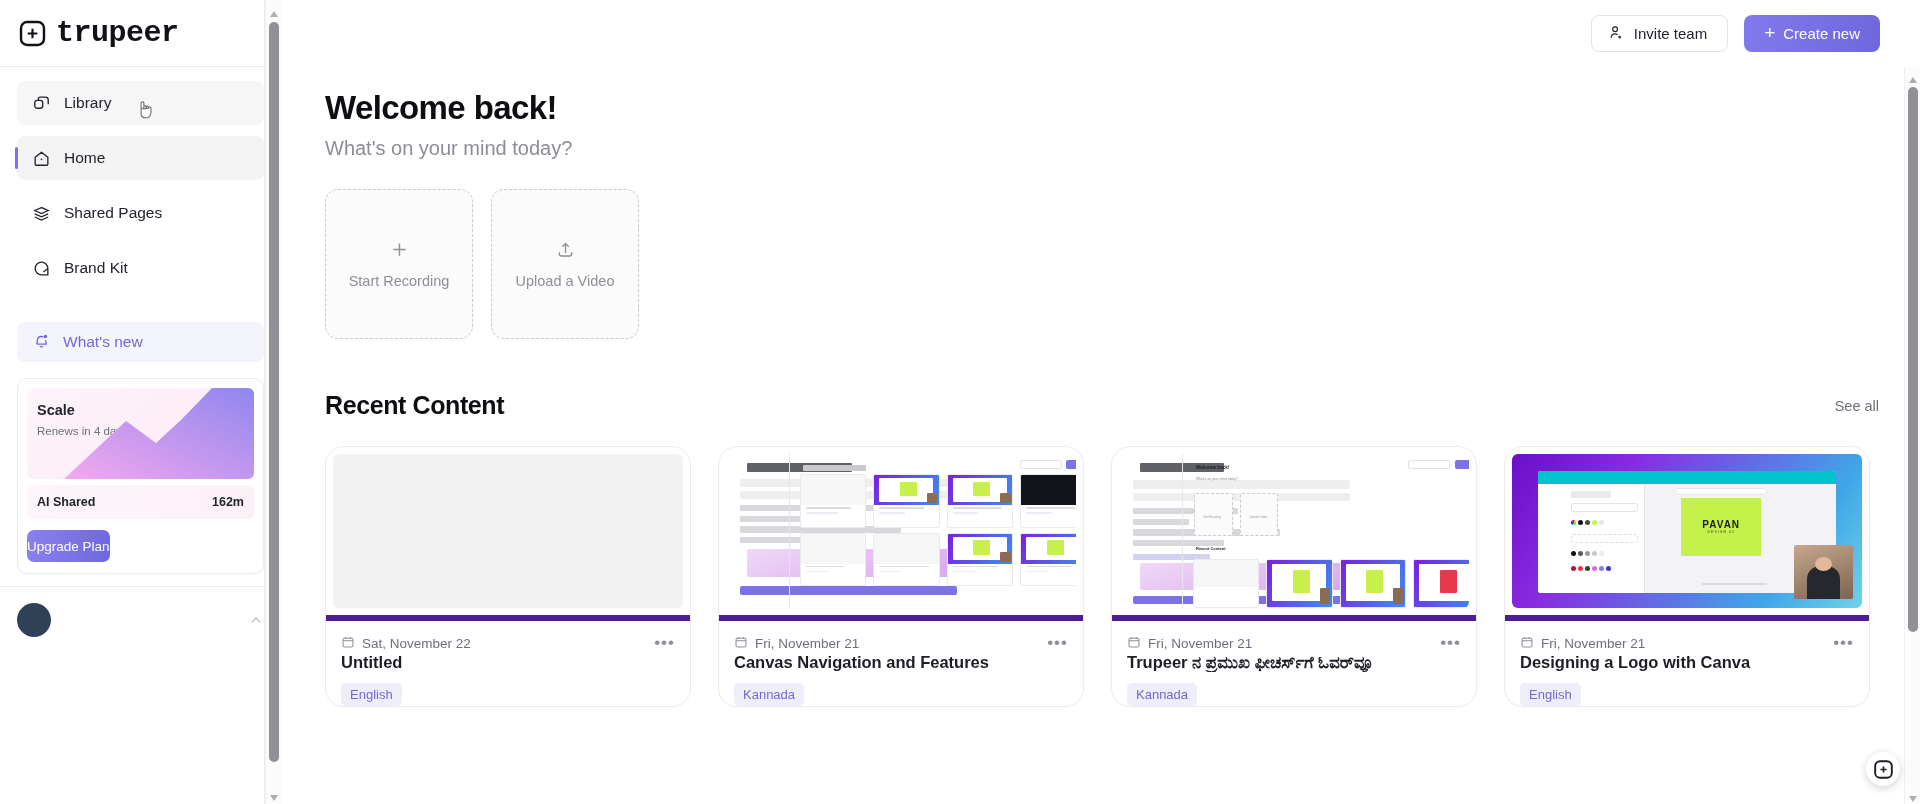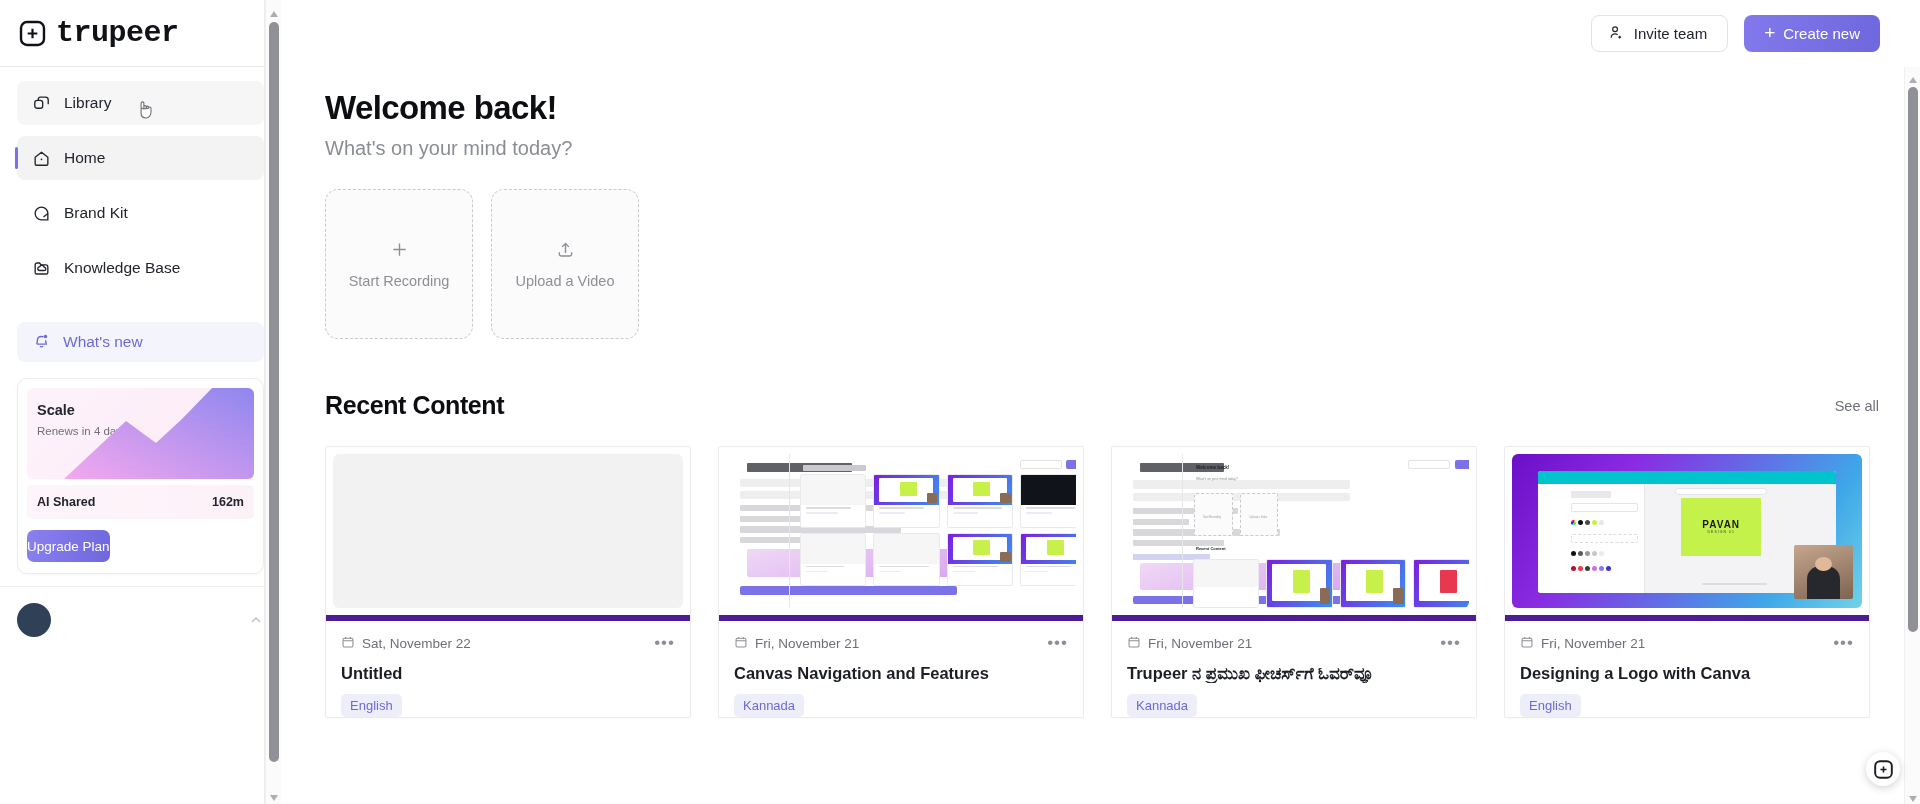--- a/index.html
+++ b/index.html
@@ -168,40 +168,40 @@
   .recent-head {
     margin-top: 52px; width: 1554px;
     display: flex; align-items: center; justify-content: space-between;
   }
   .recent-title { font-size: 25px; font-weight: bold; letter-spacing: -0.4px; color: #0d0e12; }
   .see-all { font-size: 14.5px; color: #6d7079; cursor: pointer; }
 
   .cards { display: flex; gap: 27px; margin-top: 26px; }
   .card {
     width: 366px; flex: 0 0 366px;
-    border: 1px solid #ececee; border-radius: 2px;
+    border: 1px solid #ececee; border-radius: 19px;
     background: #fff; overflow: hidden;
     box-shadow: 0 1px 2px rgba(0,0,0,0.02);
     cursor: pointer;
   }
   .thumb-wrap {
     height: 154px; margin: 7px 7px 0 7px;
     border-radius: 6px; overflow: hidden; background: #f2f2f3;
     position: relative;
   }
   .card-body { padding: 13px 15px 0 15px; border-top: 6px solid #4c1d95; margin-top: 7px; }
   .card-meta {
     display: flex; align-items: center; justify-content: space-between;
     height: 19px;
   }
   .card-date { display: flex; align-items: center; gap: 7px; font-size: 13.5px; color: #6d7079; }
   .dots { font-size: 17px; color: #8d8f97; letter-spacing: 1px; line-height: .6; cursor: pointer; }
   .card-title {
     font-size: 16.5px; font-weight: bold; color: #1c1e26;
-    margin-top: 11px; white-space: nowrap; overflow: hidden;
+    white-space: nowrap; overflow: hidden;
   }
   .lang-badge {
     display: inline-block; margin-top: 11px;
     padding: 4px 9px; border-radius: 5px;
     background: #eeeefb; color: #6f69d6; font-size: 13px;
   }
 
   
   .mn-scroll {
     position: absolute; right: 0; top: 67px; width: 16px; height: 737px;
@@ -301,40 +301,41 @@
       <div class="nav-item active">
         <span class="ico">
           <svg viewBox="0 0 24 24" width="19" height="19" fill="none" stroke="#23252e" stroke-width="1.7" stroke-linejoin="round">
             <path d="M4 10.5 12 4l8 6.5V19a1.5 1.5 0 0 1-1.5 1.5h-13A1.5 1.5 0 0 1 4 19z"></path>
             <circle cx="12" cy="13" r="1.1" fill="#23252e" stroke="none"></circle>
           </svg>
         </span>
         <span class="lbl">Home</span>
       </div>
 
+      <div class="nav-item">
+        <span class="ico">
+          <svg viewBox="0 0 24 24" width="19" height="19" fill="none" stroke="#23252e" stroke-width="1.6">
+            <path d="M12 4.5 3.5 8.2 12 12l8.5-3.8z"></path>
+            <path d="M3.5 12.4 12 16.2l8.5-3.8"></path>
+            <path d="M3.5 16.4 12 20.2l8.5-3.8"></path>
+          </svg>
+        </span>
+        <span class="lbl">Shared Pages</span>
+      </div>
 
       <div class="nav-item">
         <span class="ico">
           <svg viewBox="0 0 24 24" width="19" height="19" fill="none" stroke="#23252e" stroke-width="1.7">
             <path d="M20 12a8 8 0 1 0-8 8h8z"></path>
             <path d="M14.5 16.5 20 12"></path>
           </svg>
         </span>
         <span class="lbl">Brand Kit</span>
       </div>
 
-      <div class="nav-item">
-        <span class="ico">
-          <svg viewBox="0 0 24 24" width="19" height="19" fill="none" stroke="#23252e" stroke-width="1.7">
-            <path d="M4 7.5A2.5 2.5 0 0 1 6.5 5h3l2 2.5h6A2.5 2.5 0 0 1 20 10v7a2 2 0 0 1-2 2H6a2 2 0 0 1-2-2z"></path>
-            <path d="M9.5 14.5h6a2 2 0 0 0 0-4 3 3 0 0 0-5.8-.6A1.8 1.8 0 0 0 9.5 14.5z" fill="#fff"></path>
-          </svg>
-        </span>
-        <span class="lbl">Knowledge Base</span>
-      </div>
 
     </nav>
 
     <div class="whatsnew">
       <span class="ico">
         <svg viewBox="0 0 24 24" width="19" height="19" fill="none" stroke="#6f69d6" stroke-width="1.7">
           <path d="M6 16.5c0-1 .8-1.4.8-4.3 0-3.1 1.9-5.2 5.2-5.2 1 0 1.9.2 2.6.6"></path>
           <path d="M17.2 11.8c0 3 .8 3.4.8 4.7H6"></path>
           <path d="M10.2 19a2 2 0 0 0 3.6 0"></path>
           <circle cx="17" cy="6.8" r="2.2" fill="#6f69d6" stroke="none"></circle>

